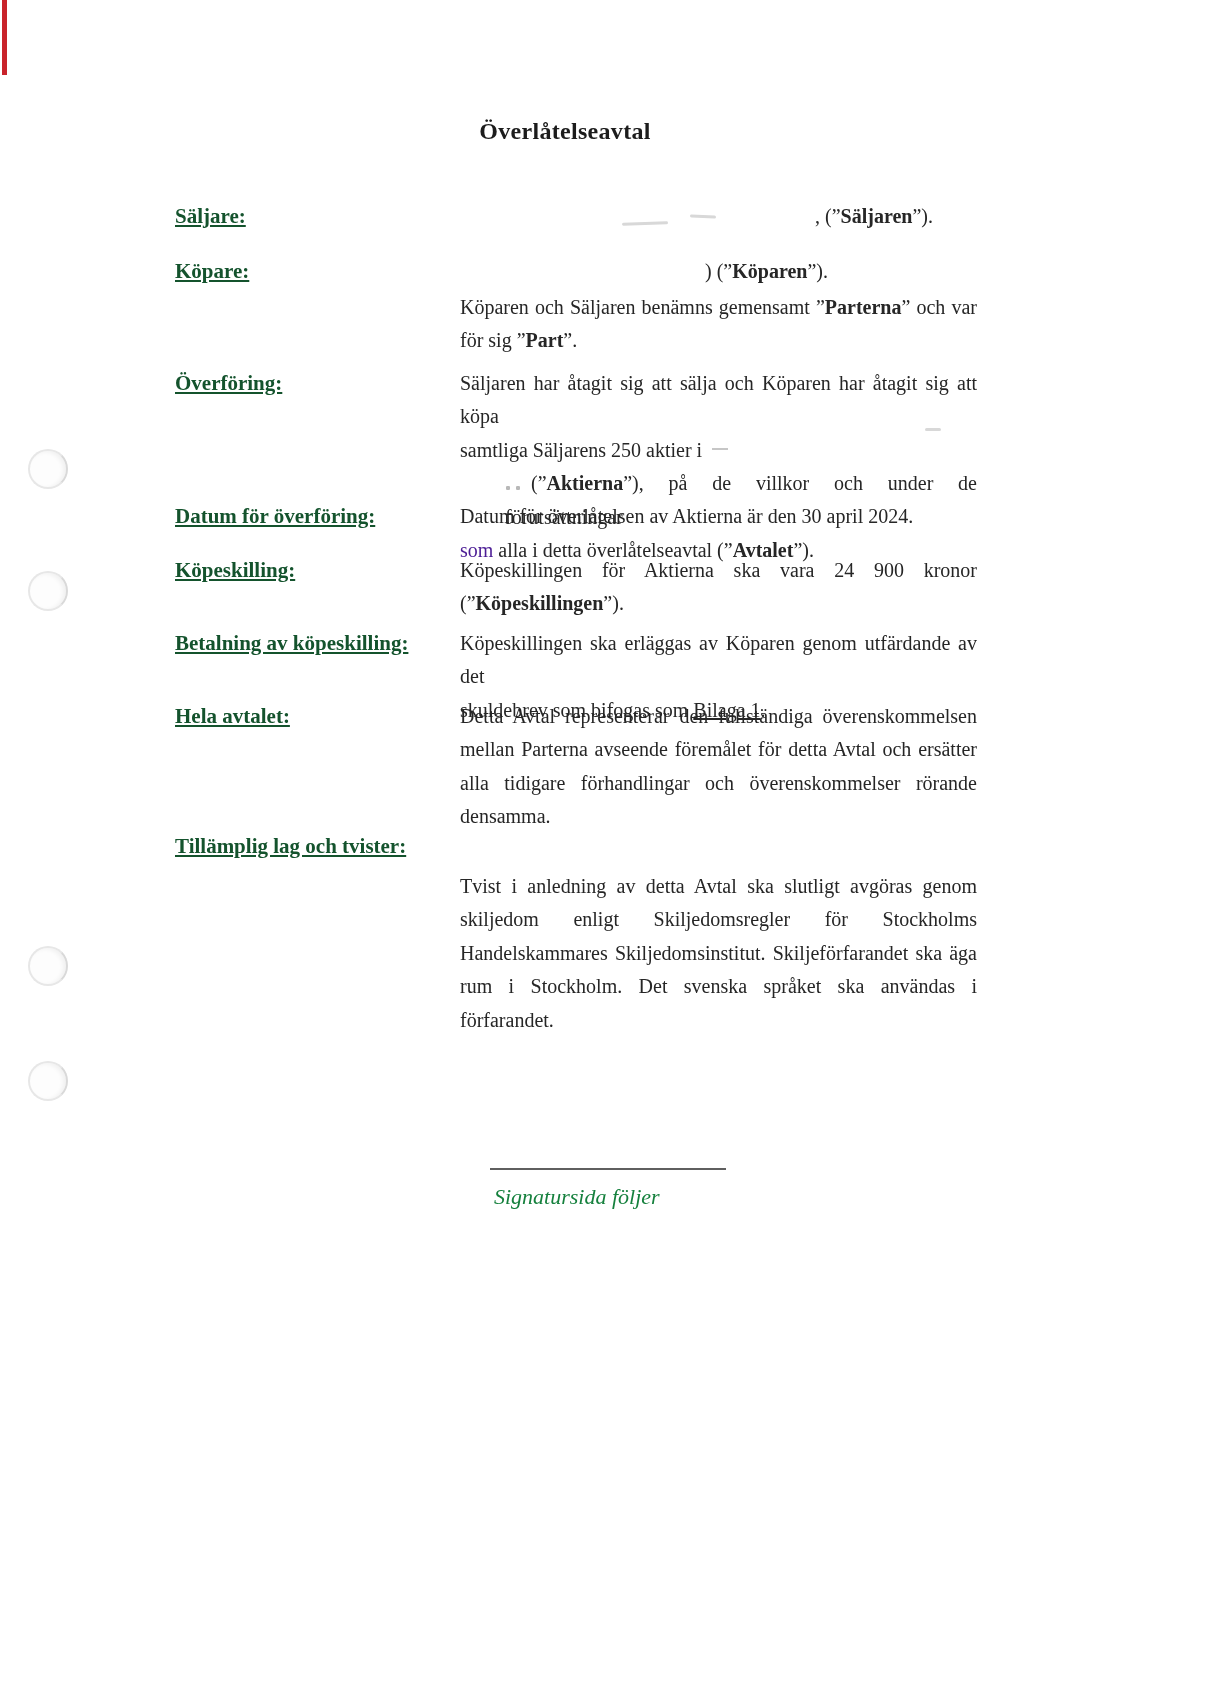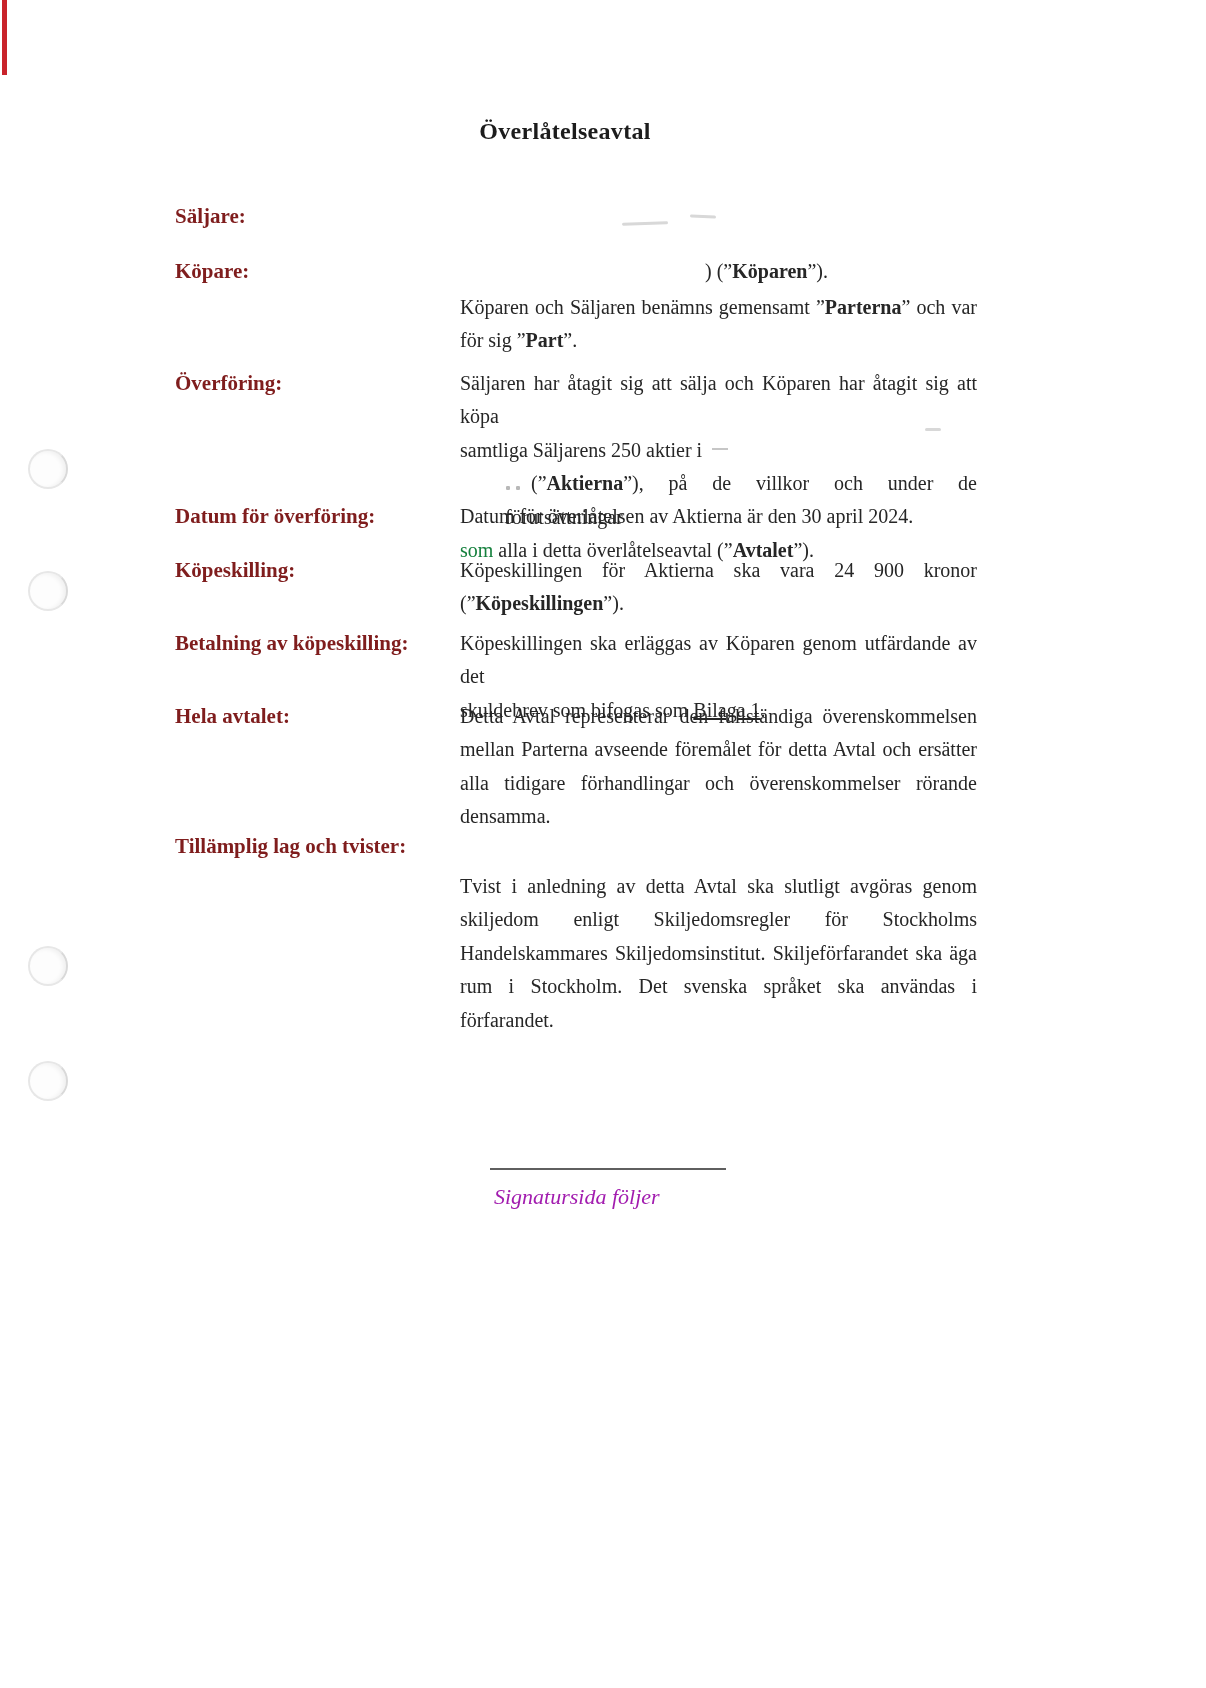--- a/index.html
+++ b/index.html
@@ -26,58 +26,63 @@
       radial-gradient(circle at 13px 2px, #b8b8b8 2px, transparent 2.4px);
   }
   
   .page-title {
     position:absolute; top:118px; left:0; width:100%;
     text-align:center; transform:translateX(-38px);
     font-size:24px; font-weight:bold; letter-spacing:0.3px; color:#1c1c1c;
   }
   .label {
     position:absolute; left:175px;
-    font-size:21px; font-weight:bold; color:#7f1d1d;
-    line-height:33.4px; white-space:nowrap;
+    font-size:21px; font-weight:bold; color:#14532d;
+    line-height:33.4px; white-space:nowrap;text-decoration:underline;
   }
   .content {
     position:absolute; left:460px; width:517px;
     font-size:20px; line-height:33.4px; color:#262626;
   }
   .line { white-space:nowrap; }
   .j { text-align:justify; text-align-last:justify; text-justify:inter-word; white-space:normal; }
   .b { font-weight:bold; }
   .u { text-decoration:underline; }
-  .dim { color:#15803d; filter:blur(0.3px); }
+  .dim { color:#4c1d95; filter:blur(0.3px); }
   .indent { padding-left:45px; }
   .seller-offset { margin-left:355px; }
   .buyer-offset  { margin-left:245px; }
   .sig-rule { position:absolute; left:490px; top:1168px; width:236px; height:2px; background:#5f5f5f; }
   .sig-note {
     position:absolute; left:494px; top:1184px;
-    font-style:italic; font-size:22px; color:#a21caf; white-space:nowrap;
+    font-style:italic; font-size:22px; color:#15803d; white-space:nowrap;
   }
 </style>
 </head>
 <body>
 
 <div id="doc">
 
   <div class="red-line"></div>
   <div class="hole" style="top:449px"></div>
   <div class="hole" style="top:571px"></div>
   <div class="hole" style="top:946px"></div>
   <div class="hole" style="top:1061px"></div>
   <div class="smudge" style="left:622px; top:222px; width:46px; height:3px; transform:rotate(-2deg);"></div>
   <div class="smudge" style="left:690px; top:215px; width:26px; height:3px; transform:rotate(3deg);"></div>
   <div class="smudge" style="left:925px; top:428px; width:16px; height:3px;"></div>
 
   <div class="page-title">Överlåtelseavtal</div>
 
   <div class="label" style="top:200px">Säljare:</div>
+  <div class="content" style="top:200px">
+    <div class="line seller-offset">
+      <span>, (”</span><span class="b">Säljaren</span><span>”).</span>
+    </div>
+  </div>
 
   <div class="label" style="top:255px">Köpare:</div>
   <div class="content" style="top:255px">
     <div class="line buyer-offset">
       <span>) (”</span><span class="b">Köparen</span><span>”).</span>
     </div>
   </div>
   <div class="content" style="top:291px">
     <div class="line j">
       <span>Köparen och Säljaren benämns gemensamt ”</span><span class="b">Parterna</span><span>” och var</span>

